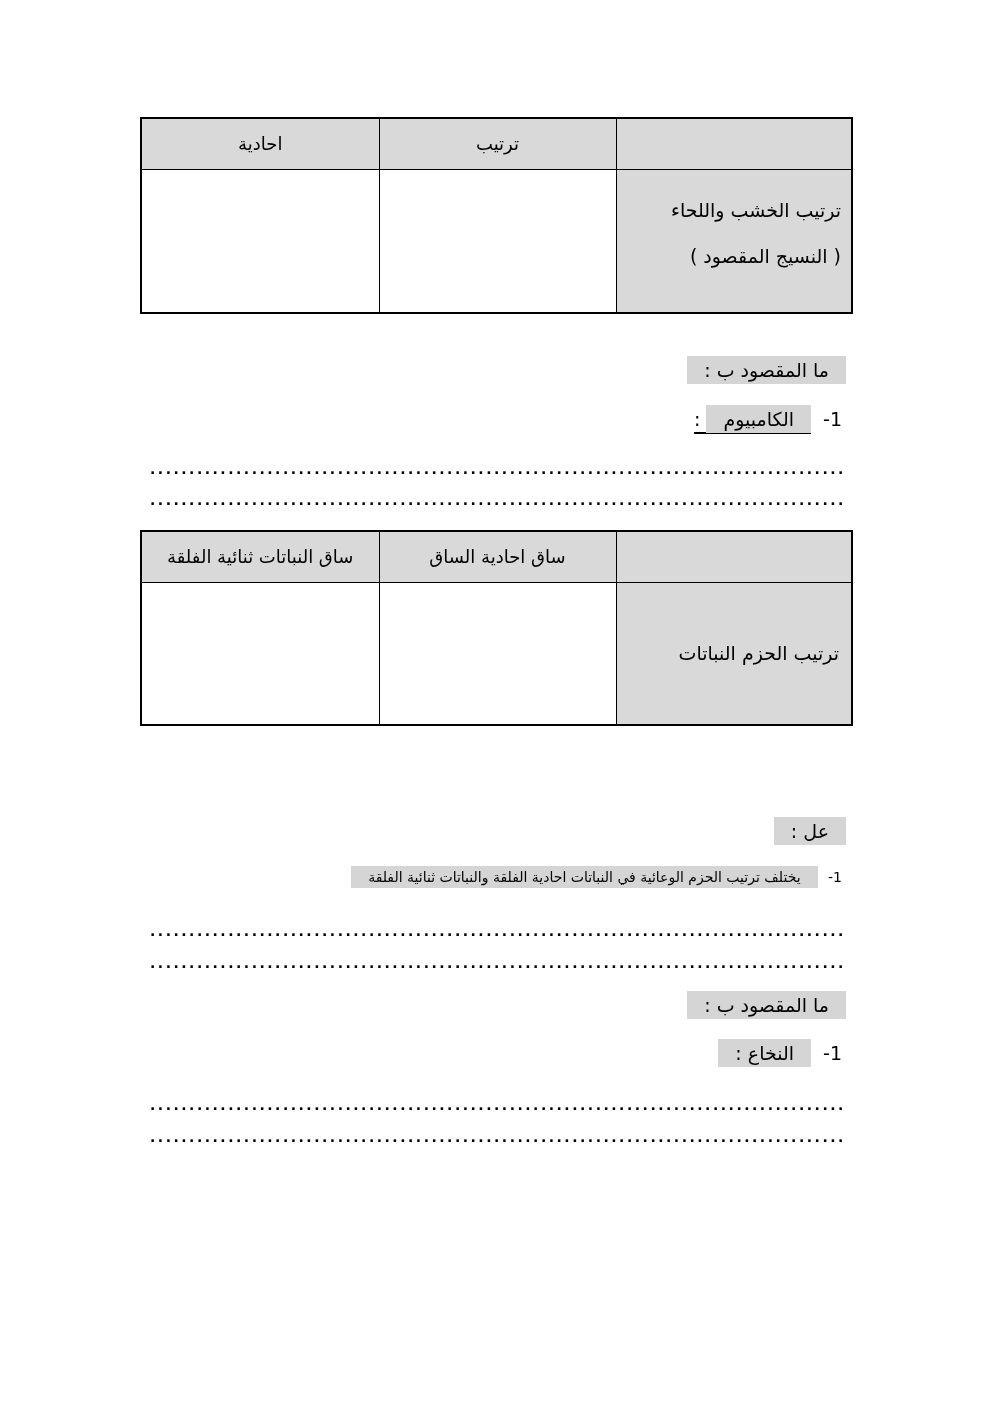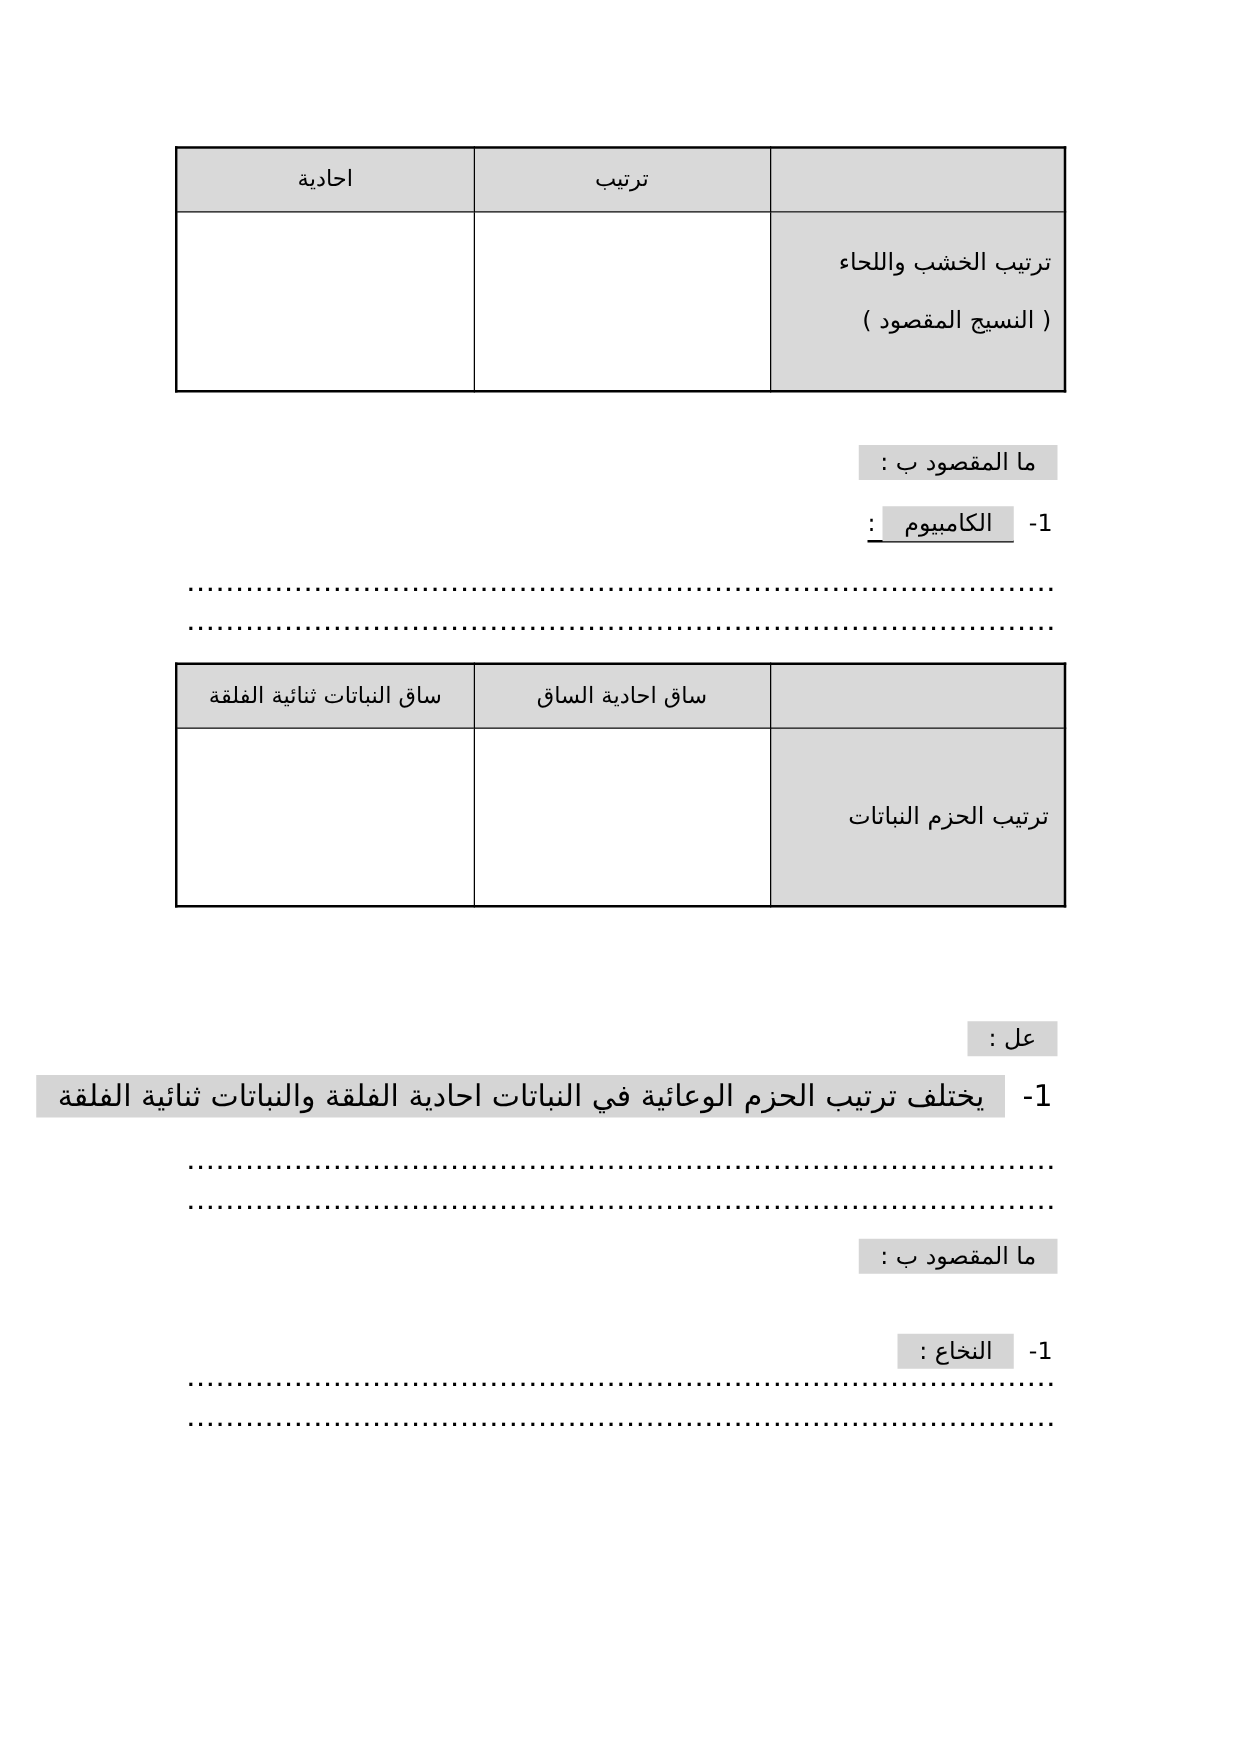--- a/index.html
+++ b/index.html
@@ -53,21 +53,21 @@
     box-sizing: border-box;
   }
   .tline {
     position: absolute;
     direction: rtl;
     text-align: right;
     font-size: 19px;
     line-height: 22px;
     white-space: nowrap;
   }
-  .tline.small { font-size: 24px; }
+  .tline.small { font-size: 14px; }
   .hl {
     background: #d5d5d5;
     padding: 3px 17px;
   }
   .num { padding-left: 6px; }
   .uline {
     border-bottom: 2px solid #000000;
     padding-bottom: 2px;
   }
   .dots {
@@ -160,21 +160,21 @@
     <span class="hl">يختلف ترتيب الحزم الوعائية في النباتات احادية الفلقة والنباتات ثنائية الفلقة</span>
   </div>
 
   <div class="dots" style="top:920px;">.......................................................................................................................................</div>
   <div class="dots" style="top:952px;">.......................................................................................................................................</div>
 
   <div class="tline" style="top:994px; right:146px;">
     <span class="hl">ما المقصود ب :</span>
   </div>
 
-  <div class="tline" style="top:1042px; right:150px;margin-top:28px;">
+  <div class="tline" style="top:1042px; right:150px;">
     <span class="num">1-</span>
     <span class="hl">النخاع :</span>
   </div>
 
   <div class="dots" style="top:1094px;">.......................................................................................................................................</div>
   <div class="dots" style="top:1126px;">.......................................................................................................................................</div>
 
 </div>
 
 </body></html>

